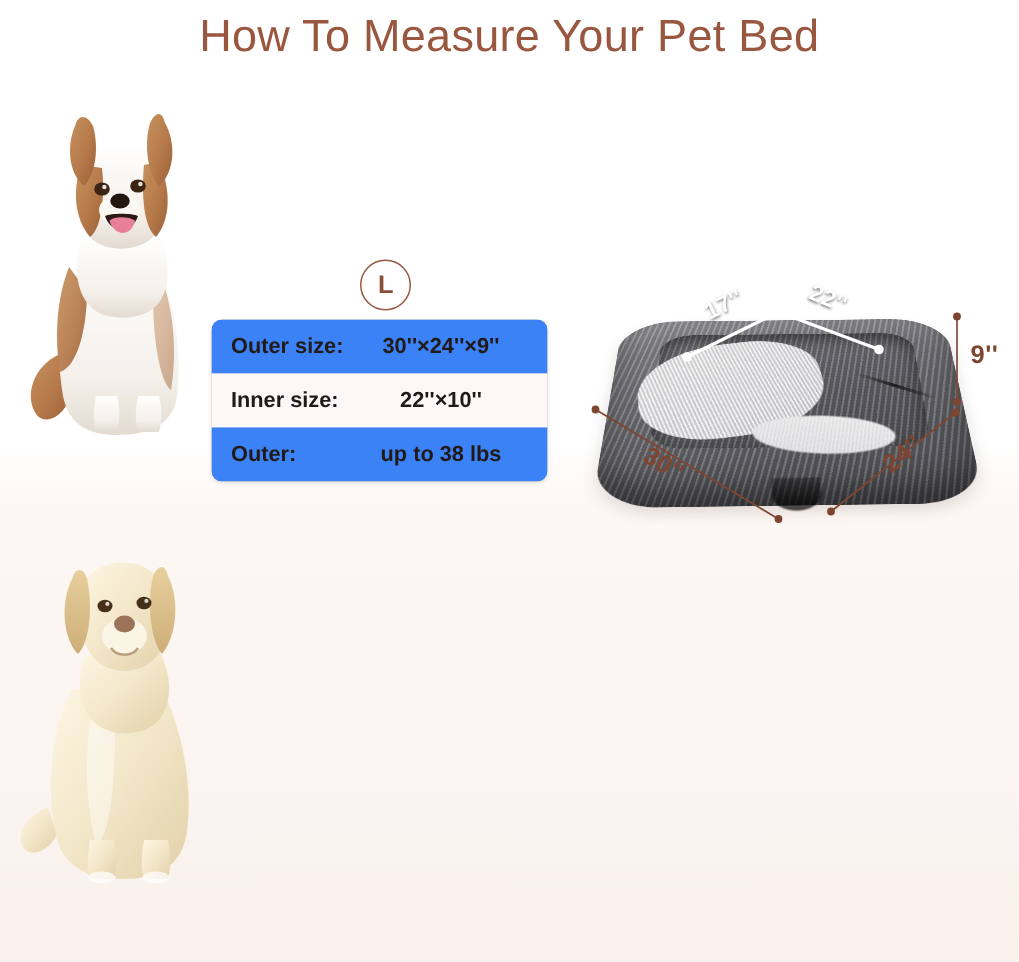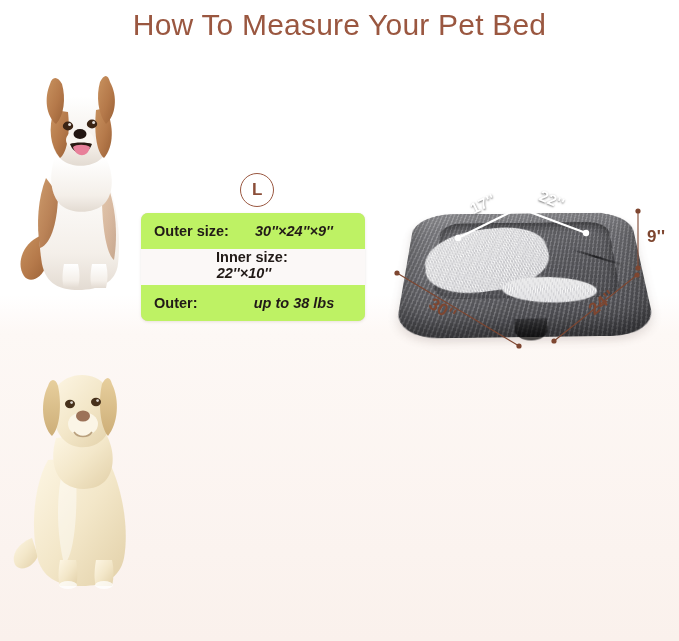--- a/index.html
+++ b/index.html
@@ -84,35 +84,34 @@
   #table-l  { left: 141px; top: 145px; width: 224px; }
 
   .spec-row {
     display: flex;
     align-items: center;
     height: 36px;
     font-size: 14.5px;
     font-weight: bold;
     color: #211a17;
   }
-  .spec-row.shade { background: #bef264; }
-  .spec-row.light { background: #fbf8f7; flex-direction: column; }
+  .spec-row.shade { background: #3b82f6; }
+  .spec-row.light { background: #fbf8f7; }
 
   .spec-label {
     width: 100px;
     padding-left: 13px;
     text-align: left;
     white-space: nowrap;
   }
   .spec-value {
     flex: 1;
     text-align: center;
     padding-right: 18px;
     white-space: nowrap;
-    font-style: italic;
   }
 
   
   .bed-area { position: absolute; }
   #bed-area-l  { left: 388px; top: 95px;  width: 291px; height: 200px; }
 
   .bed {
     position: absolute;
     border-radius: 40px / 32px;
     background:

